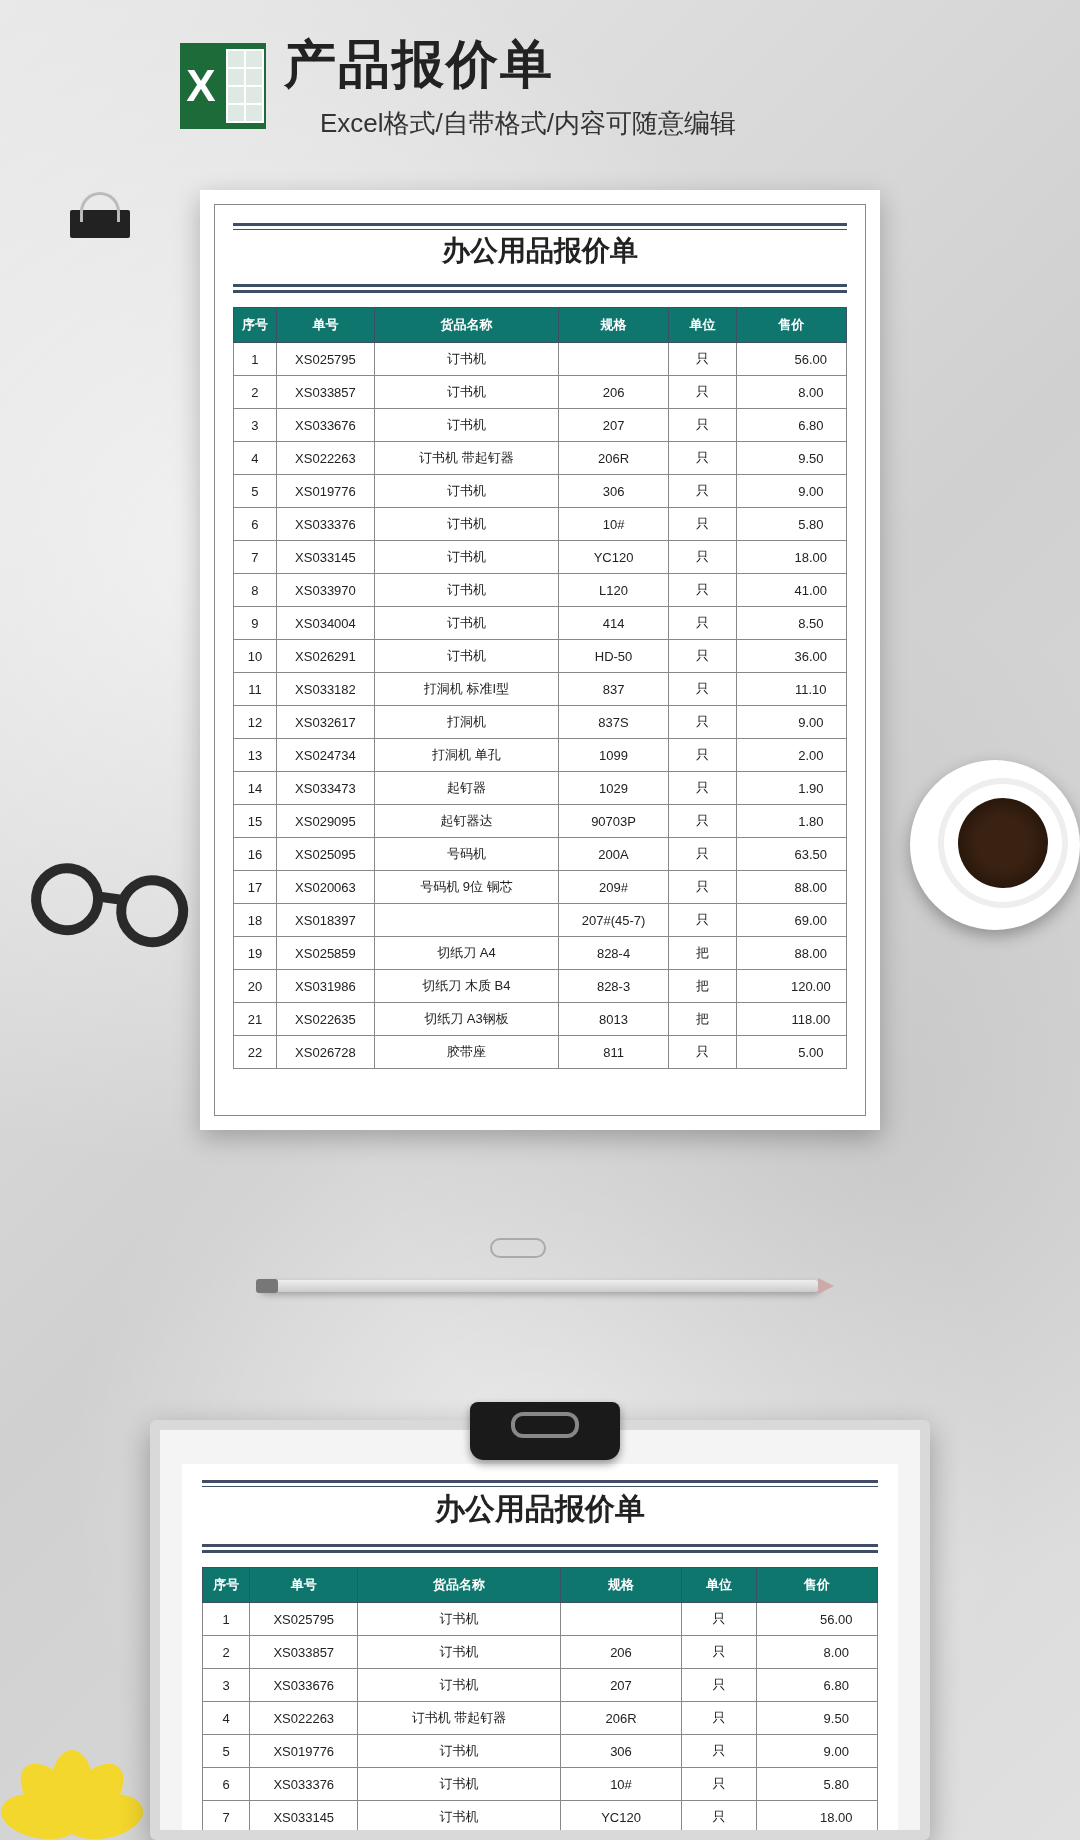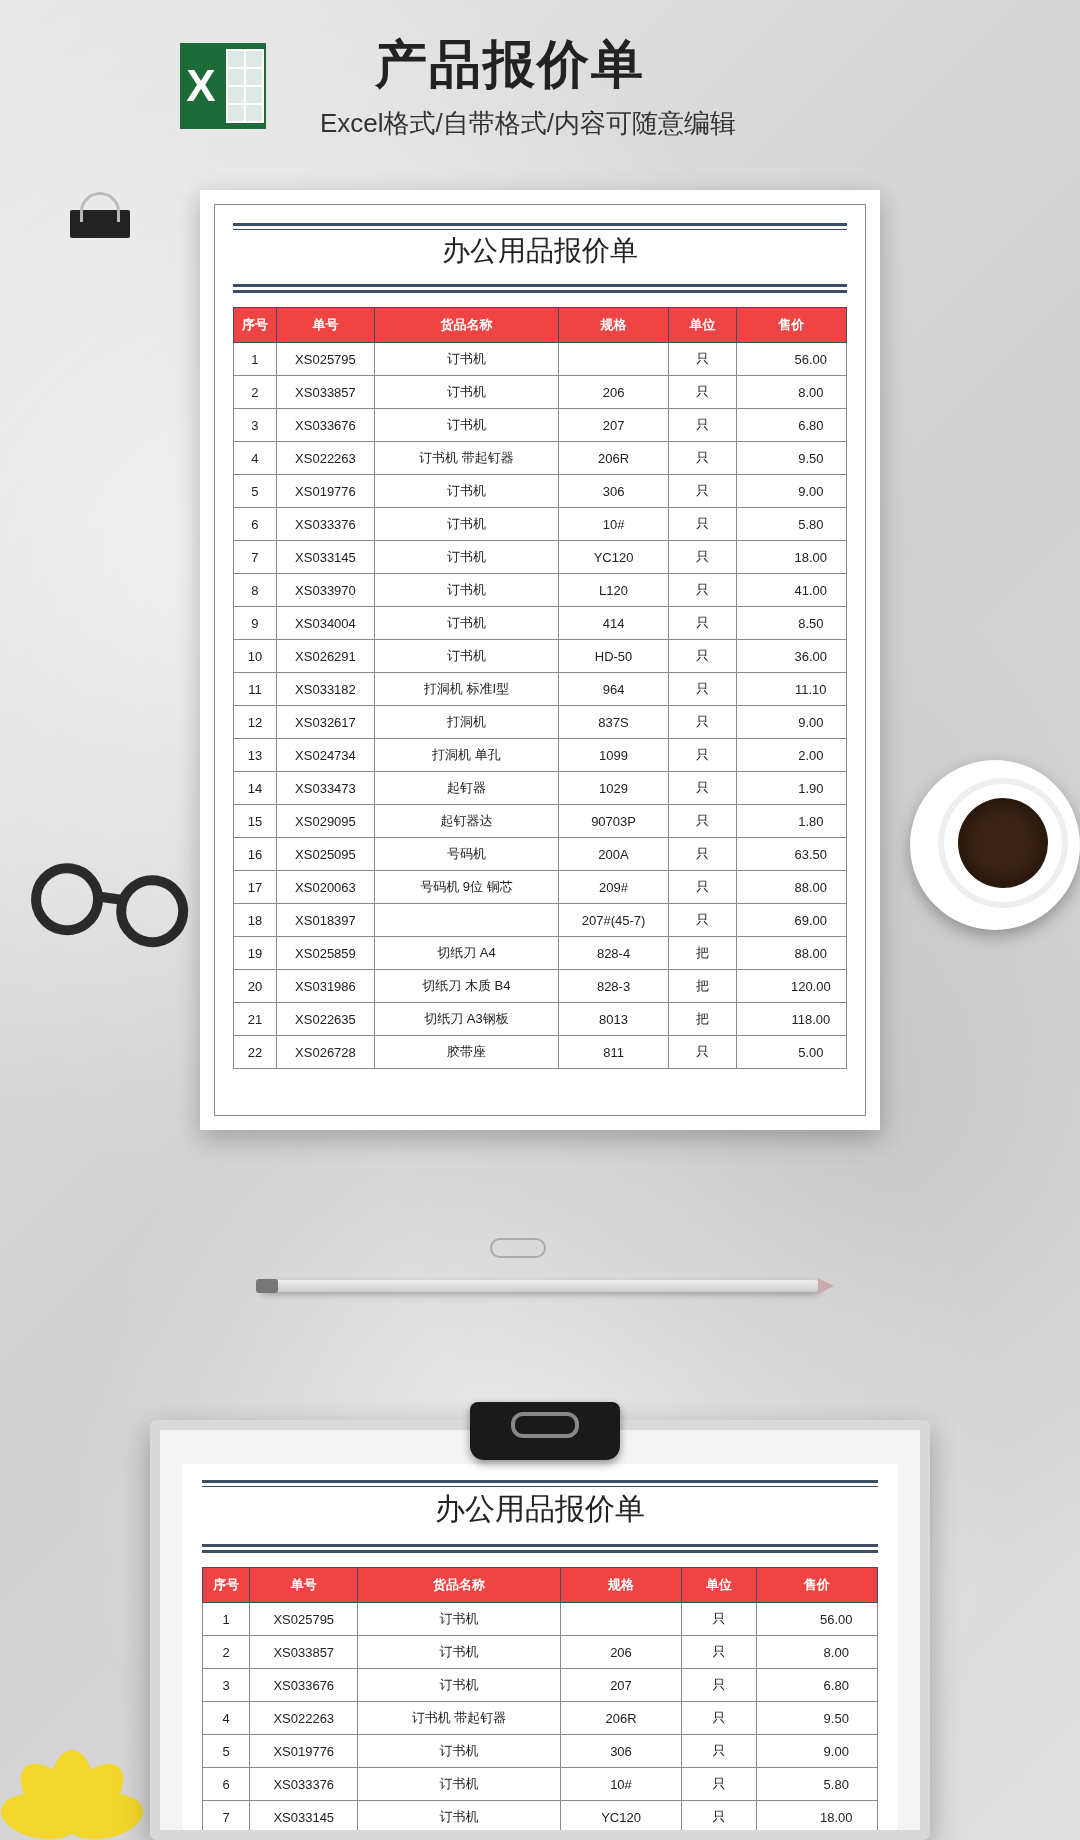--- a/index.html
+++ b/index.html
@@ -54,21 +54,21 @@
     height: 74px;
     background: #fff;
     display: grid;
     grid-template-columns: 1fr 1fr;
     grid-template-rows: repeat(4,1fr);
     gap: 2px;
     padding: 2px;
   }
   .excel-icon-grid div { background: #1e6b3a; opacity:0.15; }
   .banner-text { color: #222; }
-  .banner-title { font-size: 52px; font-weight: 700; letter-spacing: 2px; text-align: center; }
+  .banner-title { font-size: 52px; font-weight: 700; letter-spacing: 2px; }
   .banner-sub { font-size: 26px; color: #333; margin-top: 6px; margin-left: 36px; }
 
   
   .binder-clip {
     position: absolute;
     top: 210px;
     left: 70px;
     width: 70px;
     height: 50px;
   }
@@ -85,39 +85,39 @@
     position: absolute;
     background: #fff;
     box-shadow: 0 8px 24px rgba(0,0,0,0.25);
   }
   .sheet1 { top: 190px; left: 200px; width: 680px; height: 940px; padding: 14px; }
   .sheet-inner { border: 1px solid #888; height: 100%; padding: 18px 18px 10px 18px; }
 
   .doc-title {
     text-align: center;
     font-size: 28px;
-    font-weight: 400;
+    font-weight: 700;
     color: #222;
     padding-bottom: 10px;
   }
   .double-rule {
     border-top: 3px solid #3e4f63;
     border-bottom: 3px solid #3e4f63;
     height: 9px;
     margin: 4px 0 14px 0;
   }
   .rule-top { border-top:3px solid #3e4f63; border-bottom:1px solid #3e4f63; height:7px; margin-bottom:2px;}
 
   table.quote {
     width: 100%;
     border-collapse: collapse;
     font-size: 13px;
   }
   table.quote th {
-    background: #ef4444;
+    background: #0f766e;
     color: #fff;
     font-weight: 600;
     padding: 8px 4px;
     border: 1px solid #3e4f63;
     font-size: 13px;
   }
   table.quote td {
     border: 1px solid #888;
     padding: 7px 4px;
     text-align: center;
@@ -347,21 +347,21 @@
             <td>XS026291</td>
             <td>订书机</td>
             <td>HD-50</td>
             <td>只</td>
             <td class="price">36.00</td>
           </tr>
           <tr>
             <td>11</td>
             <td>XS033182</td>
             <td>打洞机 标准I型</td>
-            <td>964</td>
+            <td>837</td>
             <td>只</td>
             <td class="price">11.10</td>
           </tr>
           <tr>
             <td>12</td>
             <td>XS032617</td>
             <td>打洞机</td>
             <td>837S</td>
             <td>只</td>
             <td class="price">9.00</td>

